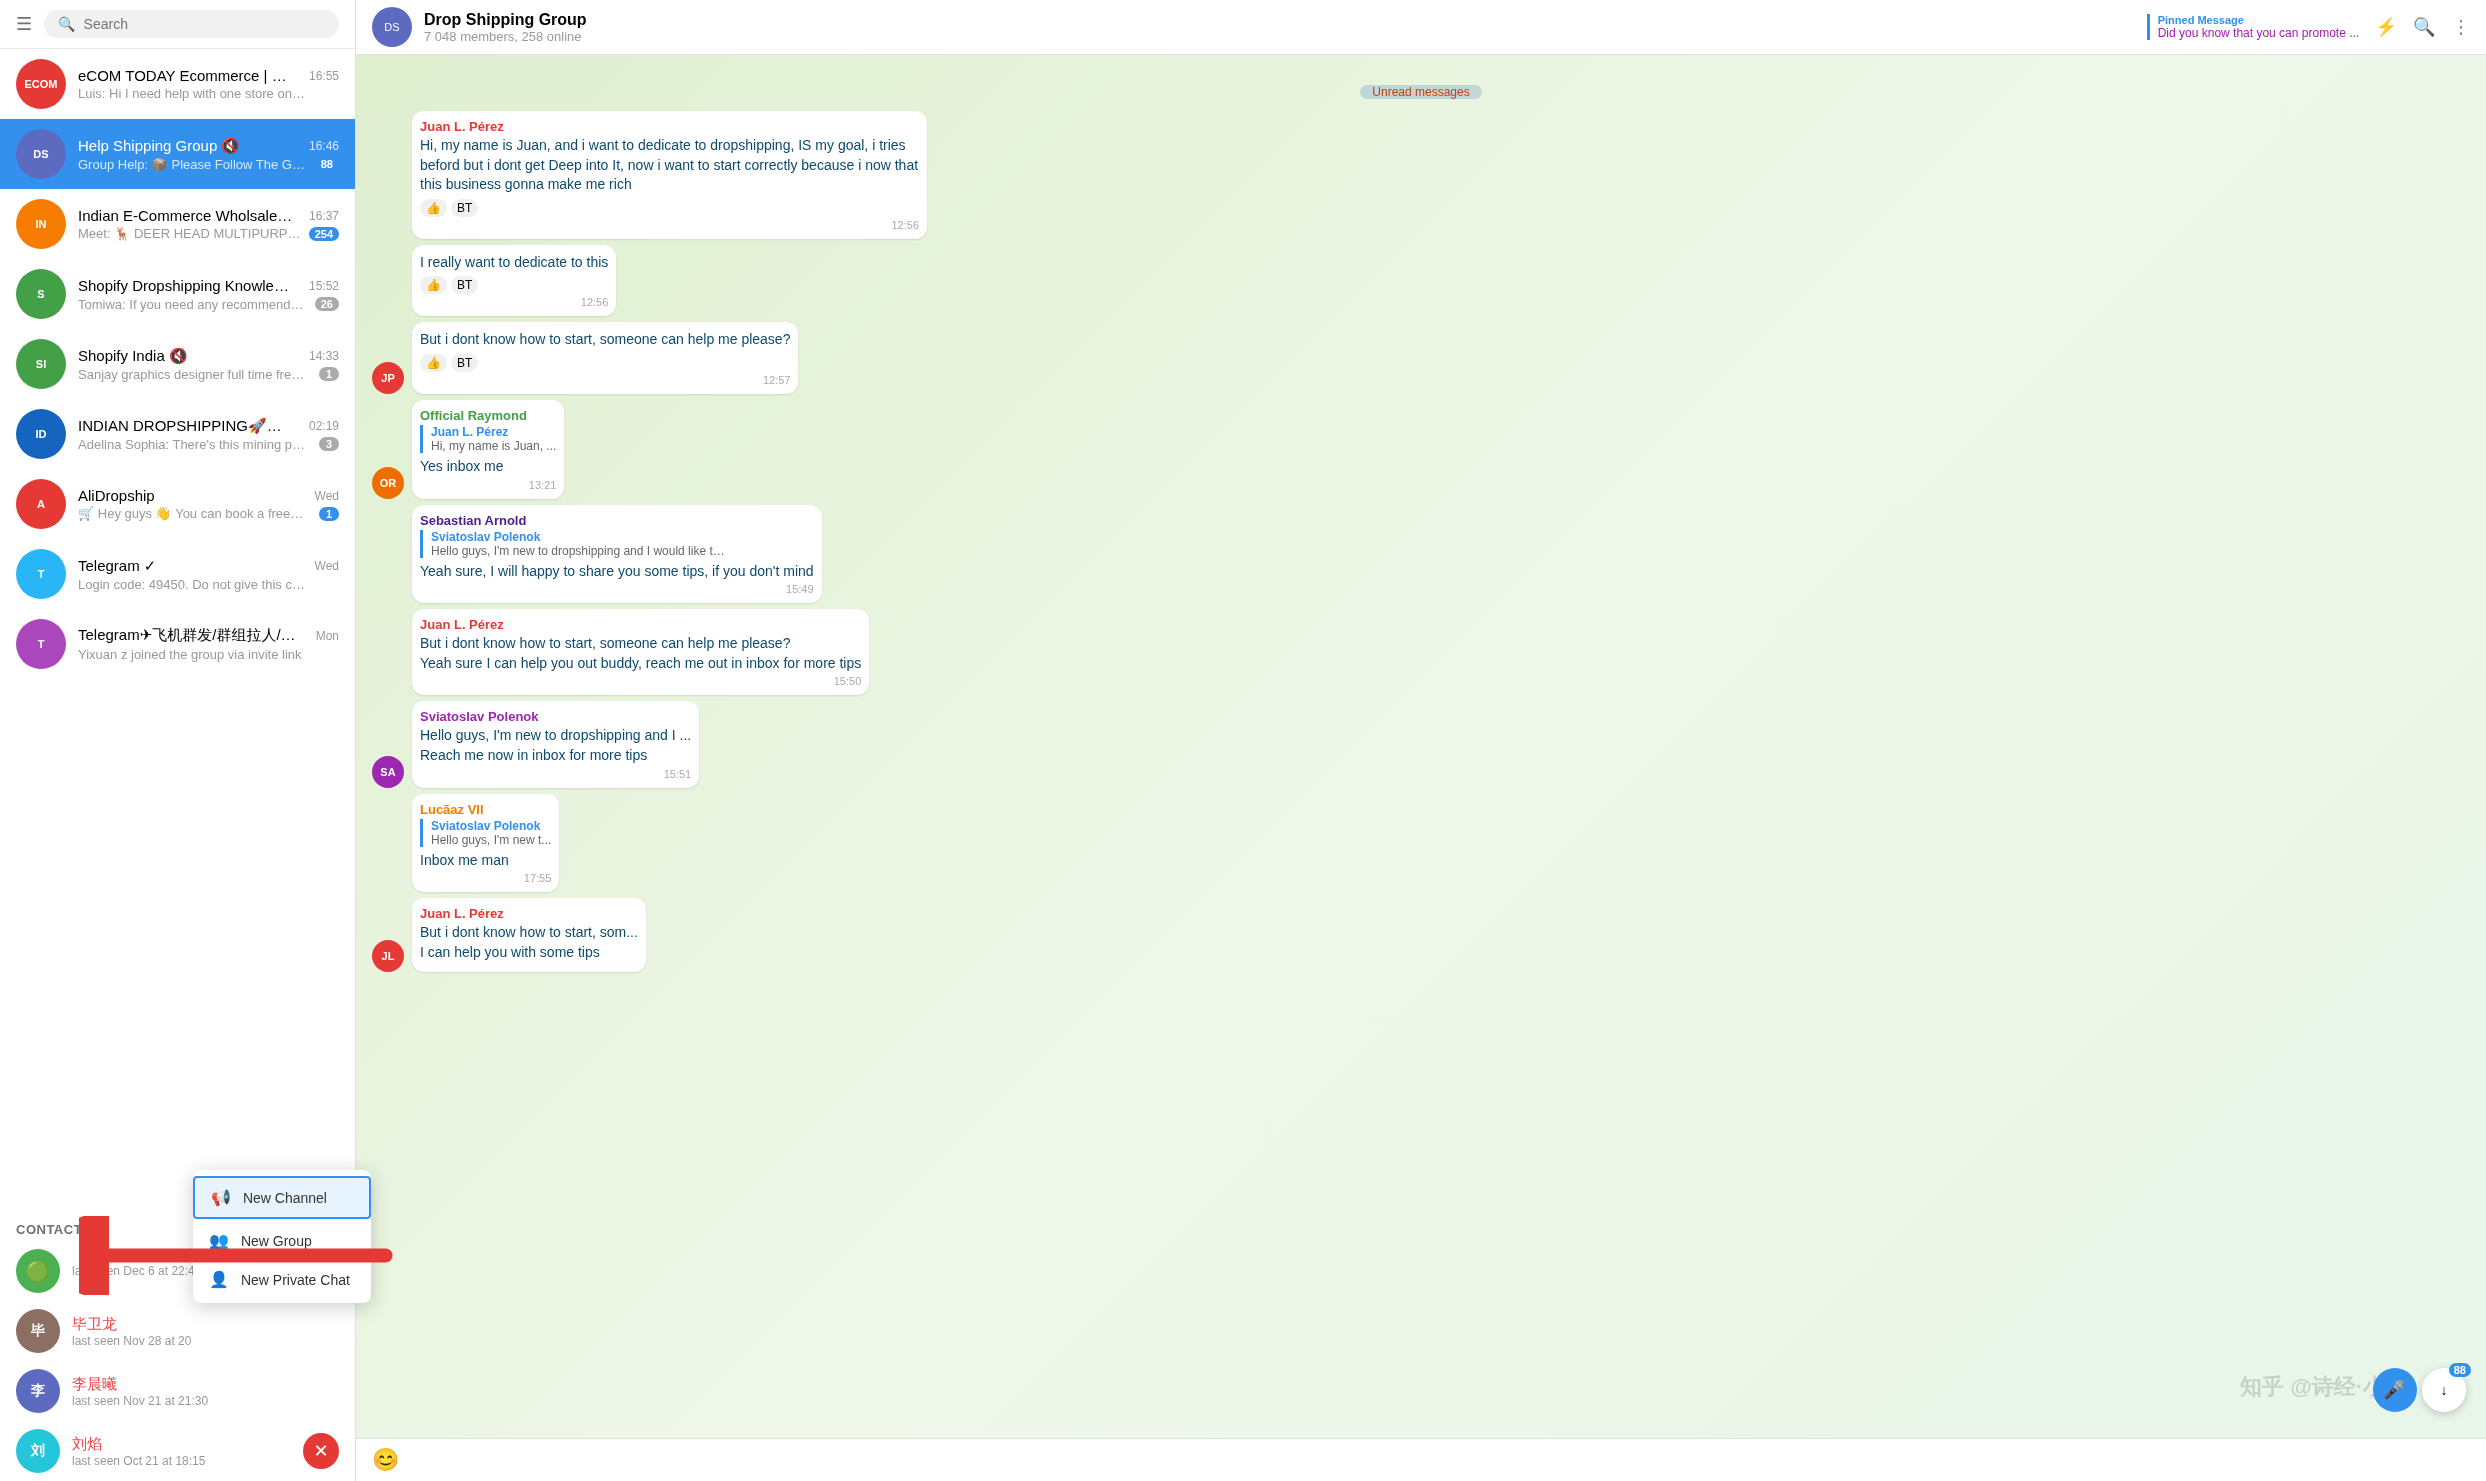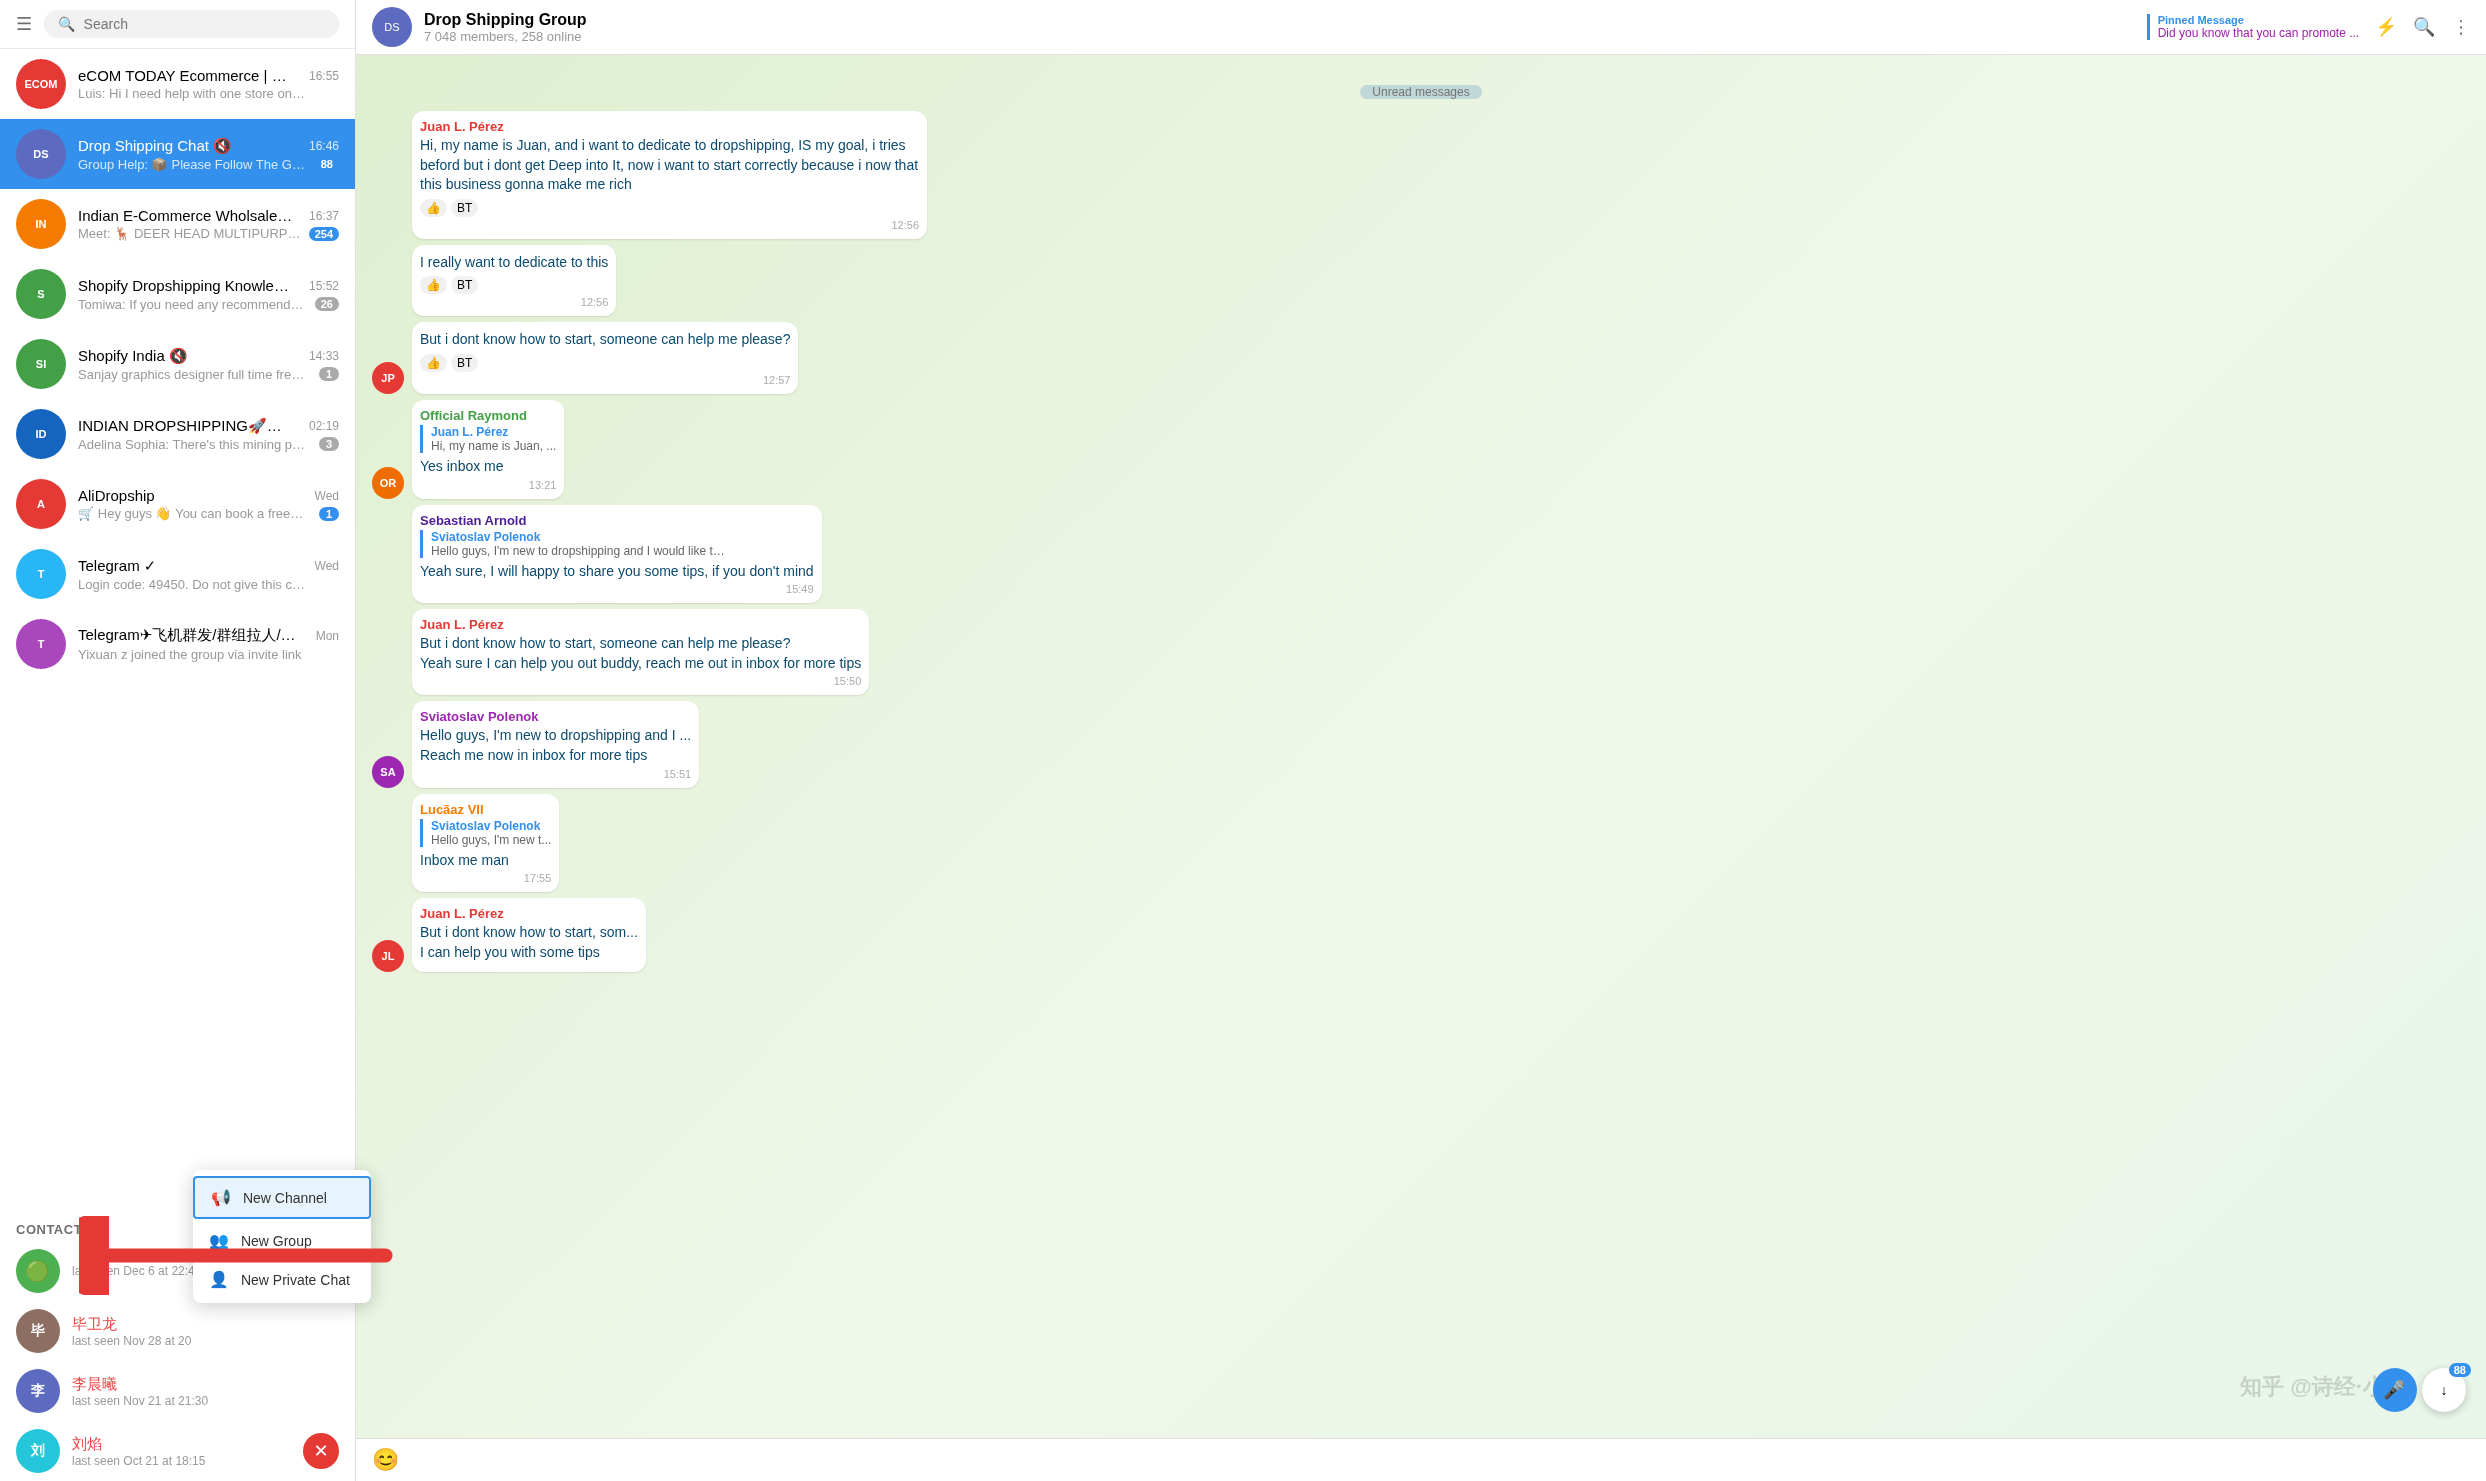--- a/index.html
+++ b/index.html
@@ -64,21 +64,21 @@
     .chat-header-actions { display: flex; align-items: center; gap: 16px; }
     .pinned-msg-box { border-left: 3px solid #3390ec; padding-left: 8px; }
     .pinned-label { font-size: 11px; color: #3390ec; font-weight: 600; }
     .pinned-text { font-size: 12px; color: #a21caf; }
     .header-icon { color: #707070; cursor: pointer; font-size: 18px; }
     
     
     .messages-area { flex: 1; overflow-y: auto; padding: 16px; position: relative; z-index: 1; }
     
     .unread-divider { text-align: center; margin: 12px 0; }
-    .unread-divider span { background: rgba(100,150,200,0.3); color: #737373; font-size: 12px; padding: 0 12px; border-radius: 12px; font-weight: 500; }
+    .unread-divider span { background: rgba(100,150,200,0.3); color: #c2410c; font-size: 12px; padding: 0 12px; border-radius: 12px; font-weight: 500; }
     
     .message-bubble { max-width: 515px; background: #fff; border-radius: 12px; padding: 8px 8px; position: relative; box-shadow: 0 1px 2px rgba(0,0,0,0.1); }
     
     .msg-sender { font-size: 13px; font-weight: 600; margin-bottom: 2px; }
     .msg-reply { border-left: 3px solid #3390ec; padding-left: 8px; margin-bottom: 4px; font-size: 12px; }
     .msg-reply-sender { font-weight: 600; color: #3390ec; font-size: 12px; }
     .msg-reply-text { color: #666; font-size: 12px; white-space: nowrap; overflow: hidden; text-overflow: ellipsis; max-width: 297px; }
     .msg-text { font-size: 14px; color: #0c4a6e; line-height: 1.4; }
     .msg-time { font-size: 11px; color: #aaa; text-align: right; margin-top: 2px; }
     .msg-reactions { display: flex; gap: 4px; margin-top: 4px; }
@@ -129,21 +129,21 @@
       <div class="chat-preview-row">
         <span class="chat-preview">Luis: Hi I need help with one store online of...</span>
 
       </div>
     </div>
   </div>
       <div class="chat-item active">
     <div class="avatar" style="background:#5c6bc0; font-size:11px;">DS</div>
     <div class="chat-info">
       <div class="chat-name-row">
-        <span class="chat-name">Drop Shipping Chat 🔇</span>
+        <span class="chat-name">Help Shipping Group 🔇</span>
         <span class="chat-time">16:46</span>
       </div>
       <div class="chat-preview-row">
         <span class="chat-preview">Group Help: 📦 Please Follow The Gro...</span>
         <span class="badge ">88</span>
       </div>
     </div>
   </div>
       <div class="chat-item">
     <div class="avatar" style="background:#f57c00; font-size:11px;">IN</div>

